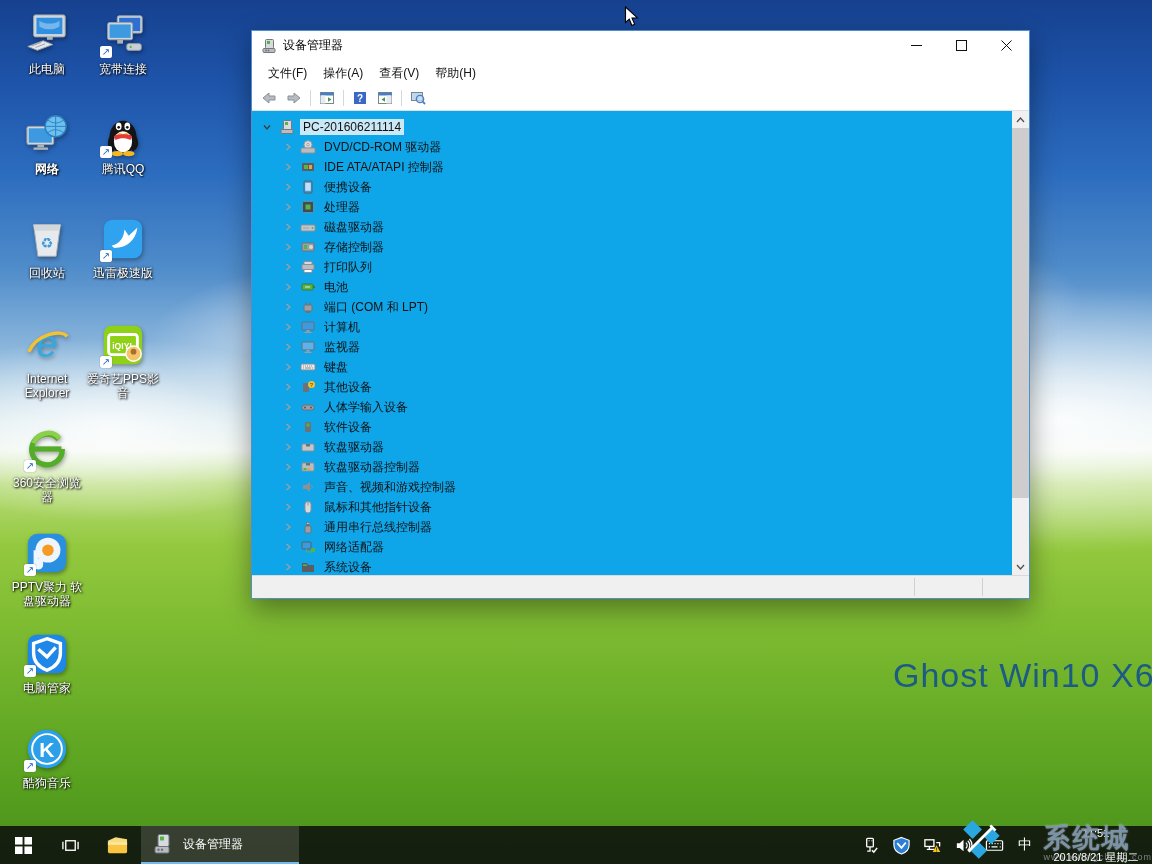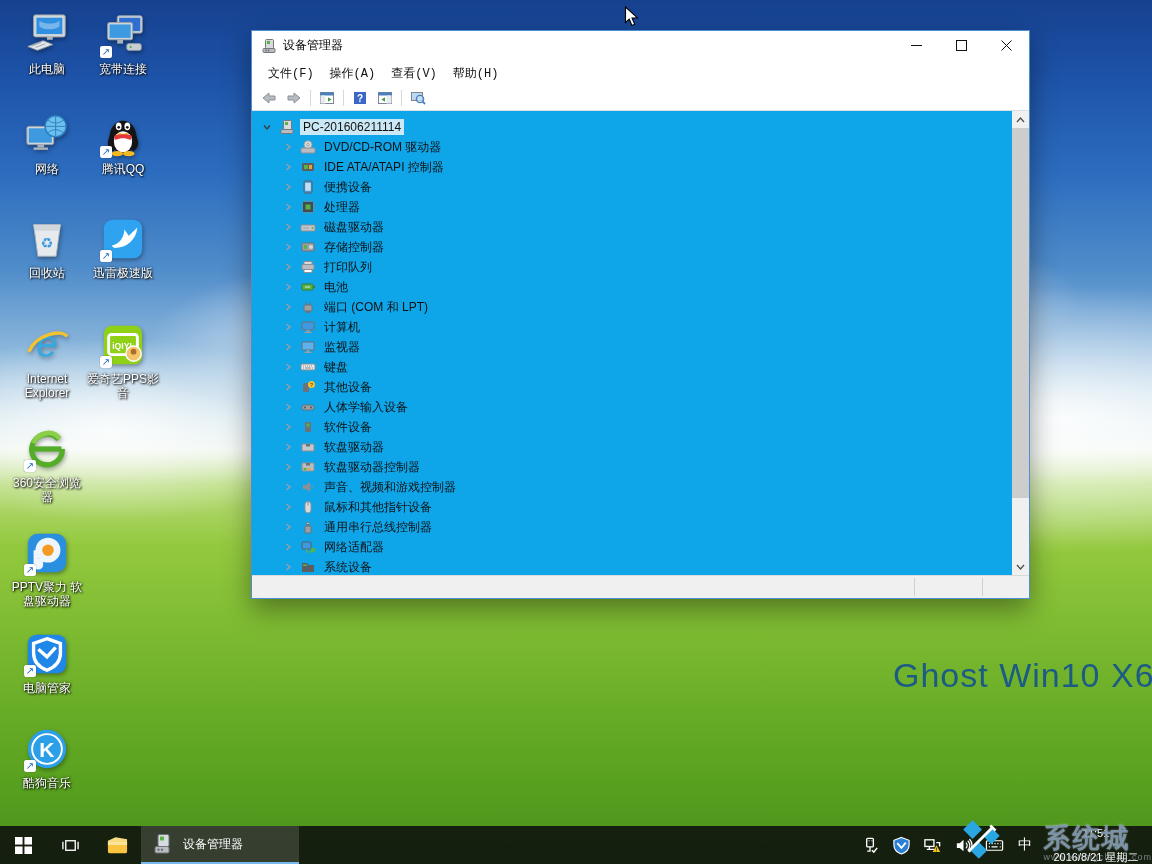--- a/index.html
+++ b/index.html
@@ -22,21 +22,21 @@
   #ghost-watermark{position:absolute;left:893px;top:656px;font-size:34px;color:#1c5c84;letter-spacing:1px;white-space:nowrap;font-weight:500;}
   
   .dm-window{position:absolute;left:251px;top:30px;width:779px;height:569px;background:#fff;border:1px solid #4f8fd0;box-shadow:0 10px 26px rgba(0,0,0,.4);box-sizing:border-box;display:flex;flex-direction:column;}
   .titlebar{height:29px;background:#fff;display:flex;align-items:center;padding-left:9px;flex:none;}
   .t-icon svg{width:16px;height:16px;display:block;}
   .t-text{font-size:12px;color:#000;margin-left:6px;flex:1;}
   .win-controls{display:flex;height:29px;}
   .wc{width:45px;height:29px;border:none;background:#fff;font-size:13px;color:#111;display:flex;align-items:center;justify-content:center;padding:0;font-family:inherit;}
   .wc svg{display:block;}
   .menubar{height:26px;display:flex;align-items:center;padding-left:8px;flex:none;background:#fff;}
-  .menu-item{font-size:12px;color:#111;padding:4px 8px;font-family:Liberation Mono, monospace;}
+  .menu-item{font-size:12px;color:#111;padding:4px 8px;}
   .toolbar{height:24px;display:flex;align-items:center;padding-left:6px;gap:3px;flex:none;background:#fff;border-bottom:1px solid #d9e1e7;}
   .tool-btn{width:22px;height:20px;display:flex;align-items:center;justify-content:center;background:none;border:none;padding:0;}
   .tool-btn svg{width:16px;height:16px;display:block;}
   .tool-sep{width:1px;height:16px;background:#d5d9dd;margin:0 2px;}
   .content{flex:1;position:relative;background:#0ea5e9;overflow:hidden;}
   #device-tree{position:absolute;left:0;top:0;right:17px;bottom:0;overflow:hidden;padding-top:6px;}
   .trow{height:20px;display:flex;align-items:center;font-size:12px;color:#111;white-space:nowrap;}
   .trow .expander{width:10px;height:10px;display:flex;align-items:center;justify-content:center;margin-left:10px;flex:none;}
   .trow.child .expander{margin-left:31px;}
   .trow .expander svg{display:block;}
@@ -102,21 +102,21 @@
             <rect x="8" y="11" width="26" height="18" rx="2" fill="#cfd6dc" stroke="#9aa2aa"></rect>
             <rect x="10" y="13" width="22" height="14" fill="#3d9ae0"></rect>
             <rect x="18" y="29" width="6" height="4" fill="#aab2ba"></rect>
             <rect x="28" y="33" width="15" height="7" rx="2" fill="#c9cfd5" stroke="#9aa2aa"></rect>
             <circle cx="32" cy="36.5" r="1.2" fill="#58b347"></circle>
           </svg>
           <span class="shortcut" data-name="shortcut-arrow-icon">↗</span>
         </span>
         <span class="dicon-label" data-name="desktop-icon-label">宽带连接</span>
       </div>
-      <div class="dicon" data-name="desktop-icon-network-globe" style="left: 10px; top: 112px;">
+      <div class="dicon" data-name="desktop-icon-network-globe" style="left: 10px; top: 112px; font-weight: bold;">
         <span class="dicon-img" data-name="network-globe-icon">
           <svg viewBox="0 0 48 48">
             <rect x="3" y="15" width="28" height="19" rx="2" fill="#cfd6dc" stroke="#9aa2aa"></rect>
             <rect x="5" y="17" width="24" height="15" fill="#3d9ae0"></rect>
             <rect x="14" y="34" width="7" height="3" fill="#aab2ba"></rect>
             <rect x="10" y="37" width="15" height="2.5" fill="#aab2ba"></rect>
             <circle cx="33" cy="15" r="11" fill="#6cc0ee" stroke="#2f7fc0" stroke-width="1.5"></circle>
             <path d="M22 15h22M33 4v22M25 8.5c5 4 11 4 16 0M25 21.5c5-4 11-4 16 0" stroke="#2f7fc0" fill="none"></path>
           </svg>
         </span>

